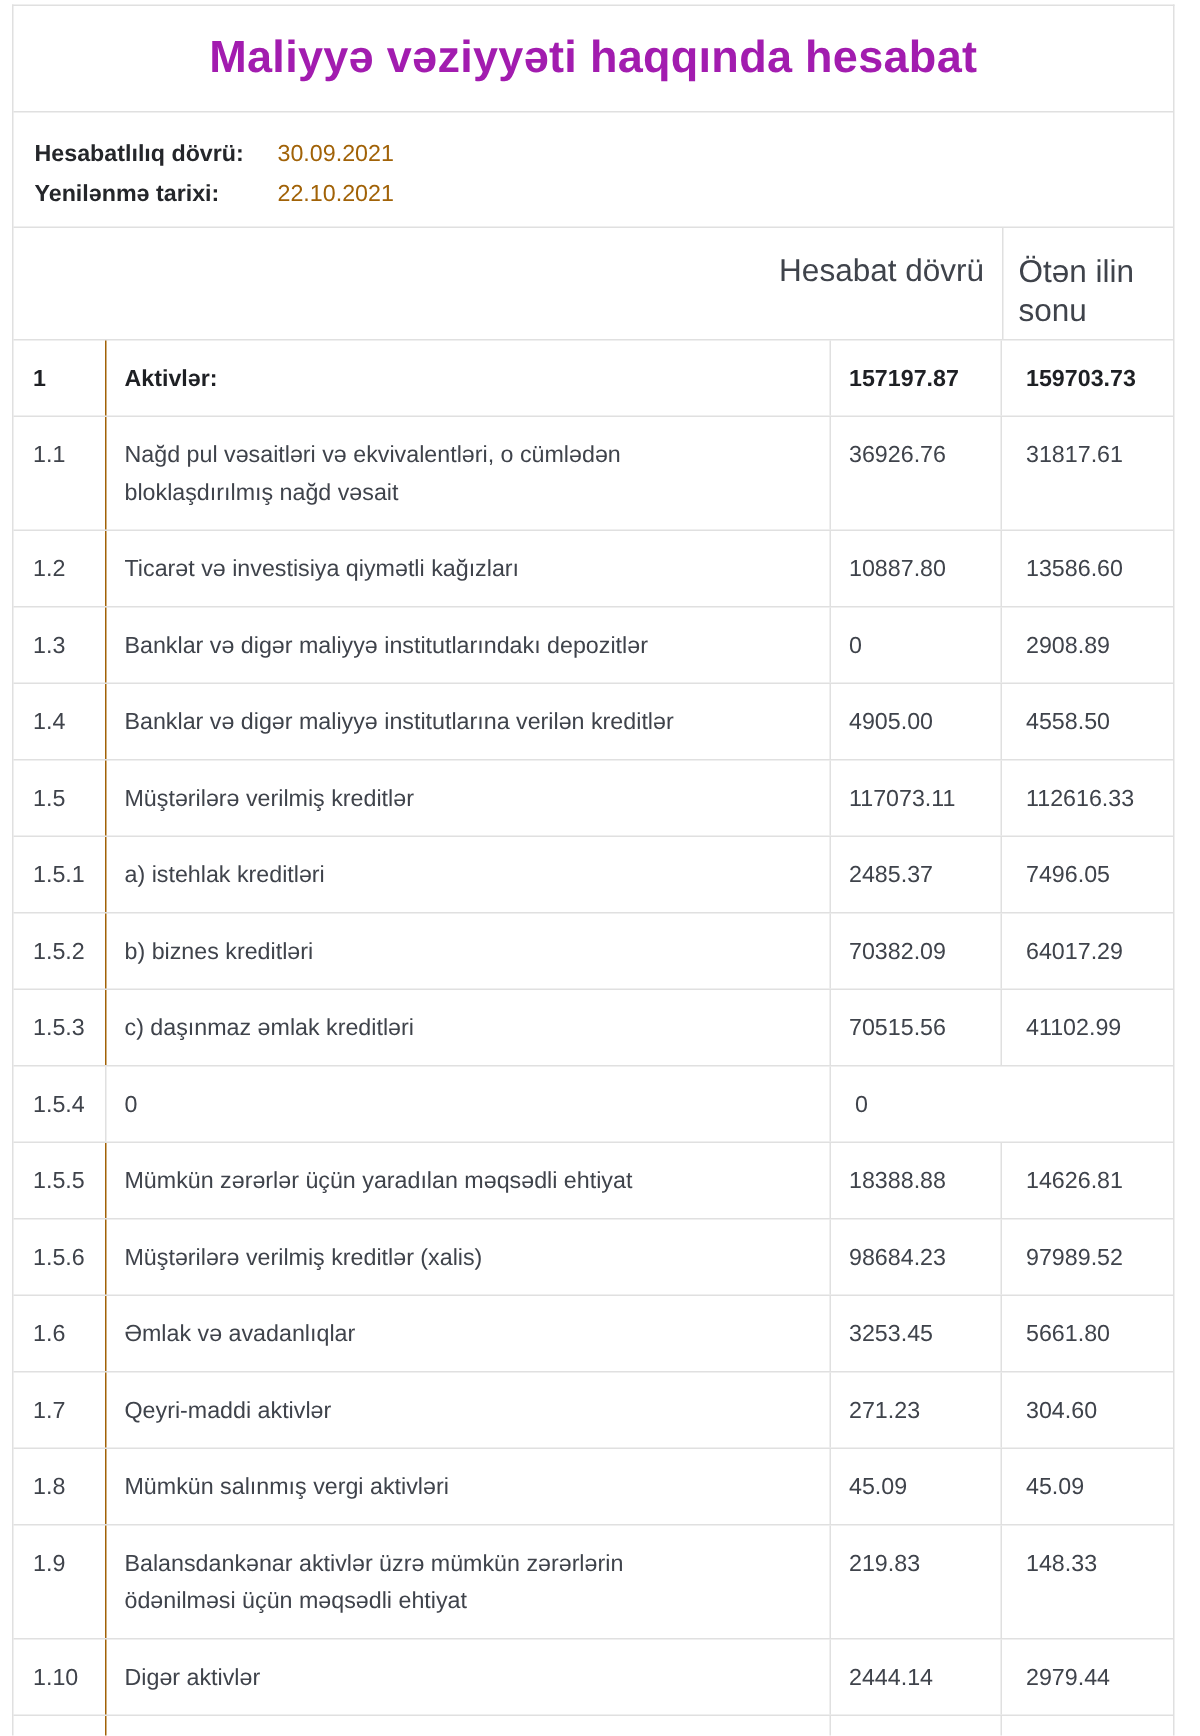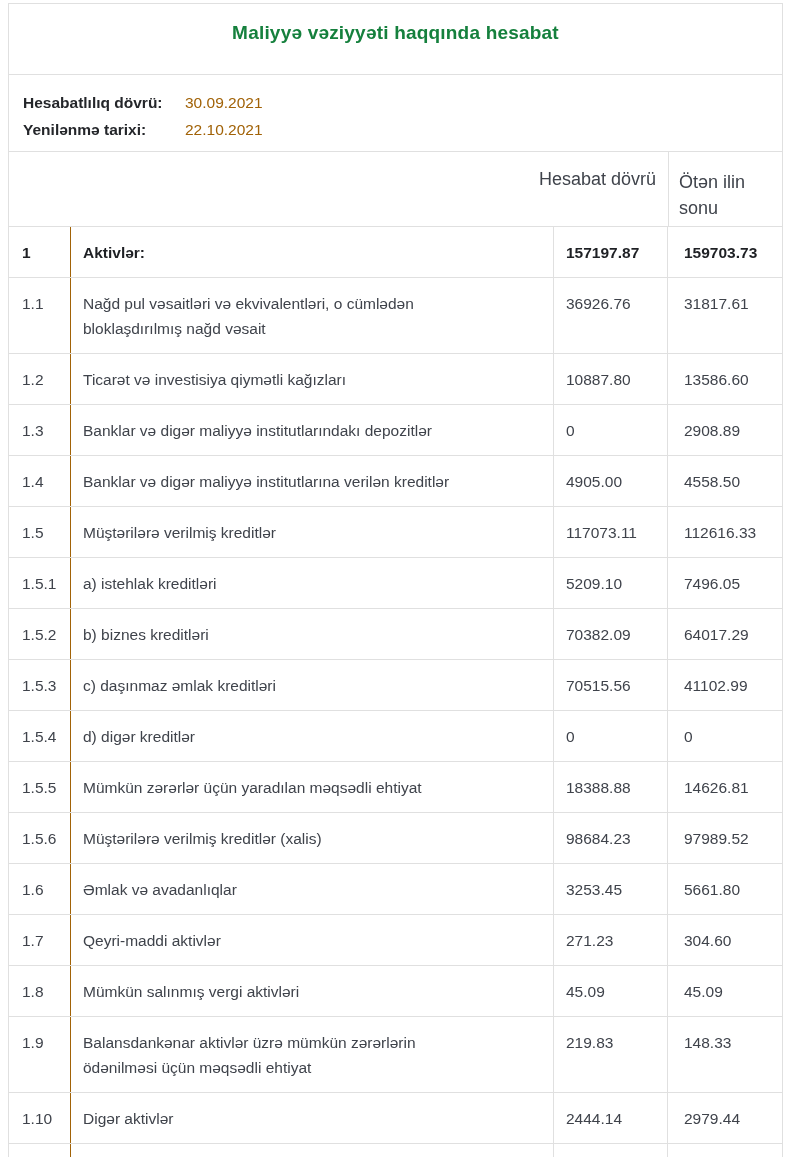--- a/index.html
+++ b/index.html
@@ -23,23 +23,23 @@
   }
   
   .title-block {
     height: 70px;
     border-bottom: 1px solid #e0e0e0;
     text-align: center;
   }
   .title-block h1 {
     margin: 0;
     padding-top: 18px;
-    font-size: 19px;
+    font-size: 30px;
     font-weight: 700;
-    color: #15803d;
+    color: #a21caf;
     letter-spacing: 0.2px;
   }
   
   .meta-block {
     height: 77px;
     border-bottom: 1px solid #e0e0e0;
     padding: 14px 0 0 14px;
     box-sizing: border-box;
     font-size: 15.5px;
     line-height: 27px;
@@ -52,21 +52,21 @@
   }
   .meta-value {
     color: #a16207;
   }
   
   .header-row {
     display: grid;
     grid-template-columns: 659px 1fr;
     height: 74px;
     border-bottom: 1px solid #e0e0e0;
-    font-size: 18px;
+    font-size: 21px;
     box-sizing: content-box;
   }
   .hdr-current {
     text-align: right;
     padding: 17px 12px 0 0;
     color: #3f434b;
   }
   .hdr-previous {
     border-left: 1px solid #e0e0e0;
     text-align: left;
@@ -170,38 +170,37 @@
       </div>
       <div class="trow">
         <div class="cell c0">1.5</div>
         <div class="cell c1">Müştərilərə verilmiş kreditlər</div>
         <div class="cell c2">117073.11</div>
         <div class="cell c3">112616.33</div>
       </div>
       <div class="trow">
         <div class="cell c0">1.5.1</div>
         <div class="cell c1">a) istehlak kreditləri</div>
-        <div class="cell c2">5209.10</div>
+        <div class="cell c2">2485.37</div>
         <div class="cell c3">7496.05</div>
       </div>
       <div class="trow">
         <div class="cell c0">1.5.2</div>
         <div class="cell c1">b) biznes kreditləri</div>
         <div class="cell c2">70382.09</div>
         <div class="cell c3">64017.29</div>
       </div>
       <div class="trow">
         <div class="cell c0">1.5.3</div>
         <div class="cell c1">c) daşınmaz əmlak kreditləri</div>
         <div class="cell c2">70515.56</div>
         <div class="cell c3">41102.99</div>
       </div>
       <div class="trow">
         <div class="cell c0">1.5.4</div>
-        <div class="cell c1">d) digər kreditlər</div>
         <div class="cell c2">0</div>
         <div class="cell c3">0</div>
       </div>
       <div class="trow">
         <div class="cell c0">1.5.5</div>
         <div class="cell c1">Mümkün zərərlər üçün yaradılan məqsədli ehtiyat</div>
         <div class="cell c2">18388.88</div>
         <div class="cell c3">14626.81</div>
       </div>
       <div class="trow">

